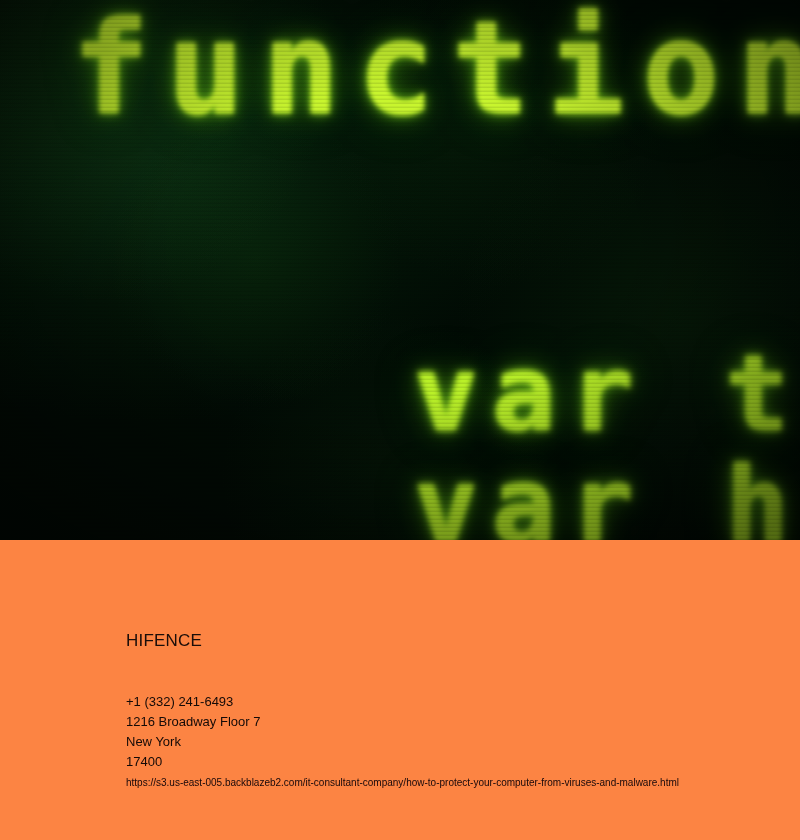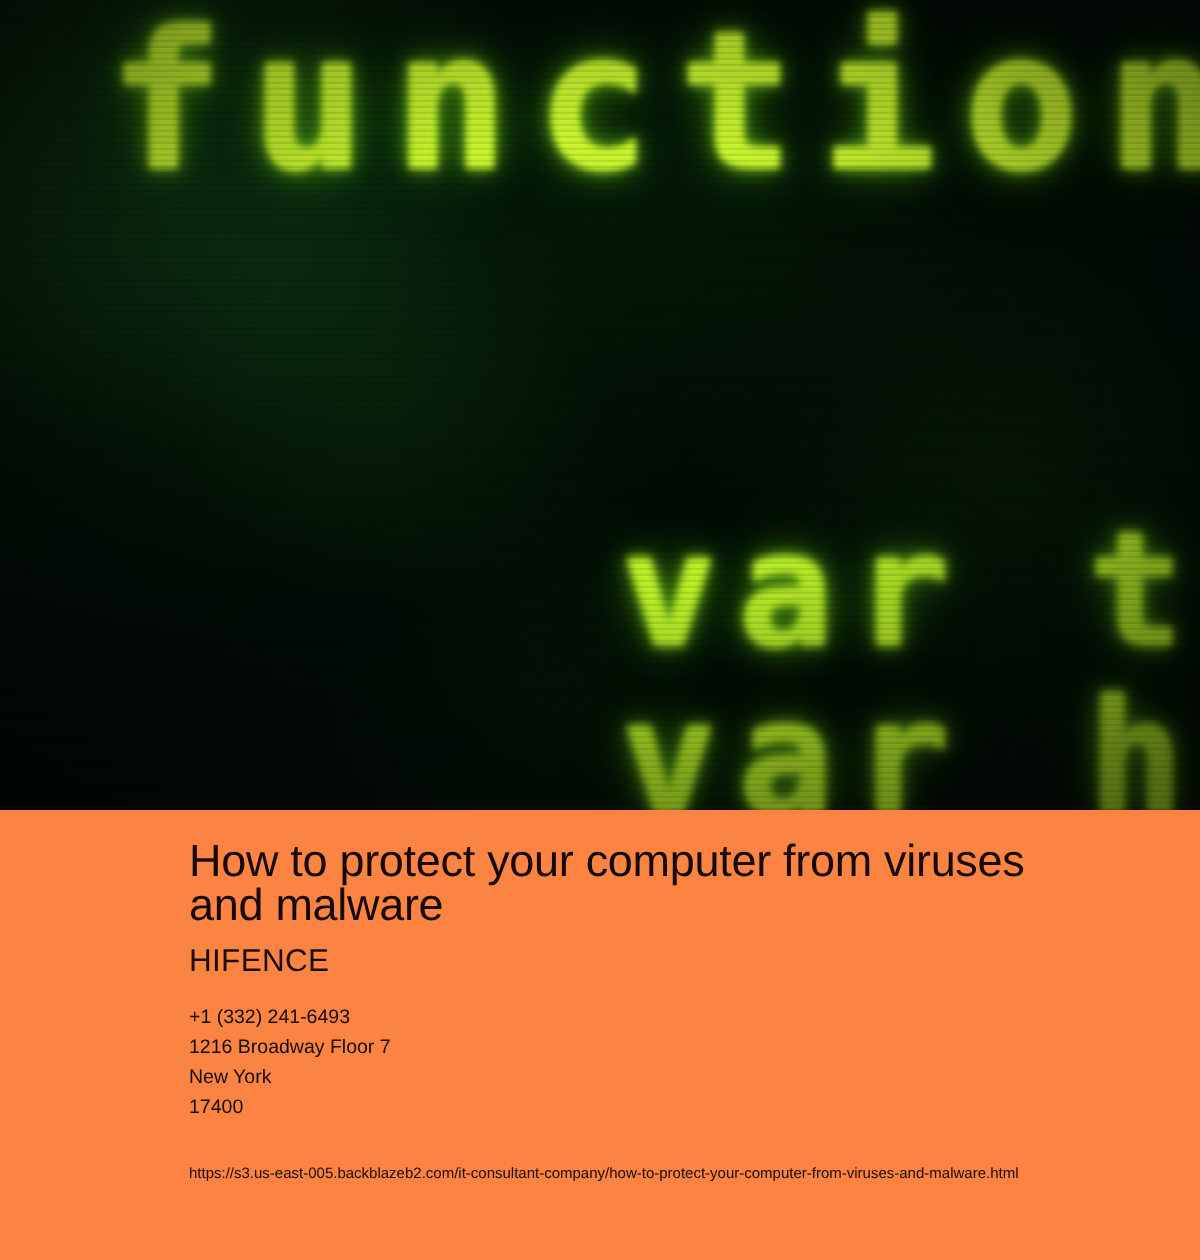--- a/index.html
+++ b/index.html
@@ -122,31 +122,31 @@
     font-weight: 400;
     color: #150a08;
     letter-spacing: -0.2px;
   }
 
   .brand {
     position: absolute;
     left: 126px;
     top: 91px;
     margin: 0;
-    font-size: 21px;
+    font-size: 17px;
     line-height: 20px;
     font-weight: 400;
     color: #1a0d09;
     letter-spacing: 0.2px;
   }
 
   .contact {
     position: absolute;
     left: 126px;
-    top: 128px;
+    top: 152px;
     margin: 0;
     padding: 0;
     list-style: none;
   }
   .contact li {
     font-size: 13px;
     line-height: 20px;
     color: #140a07;
   }
 
@@ -172,21 +172,20 @@
     <div class="code-line code-1">function</div>
     <div class="code-line code-2">var t</div>
     <div class="code-line code-3">var h</div>
 
     <div class="hero-scan"></div>
     <div class="hero-vignette"></div>
   </div>
 
   <div class="panel">
 
-    <h1 class="title">How to protect your computer from viruses and malware</h1>
 
     <div class="brand">HIFENCE</div>
 
     <ul class="contact">
       <li>+1 (332) 241-6493</li>
       <li>1216 Broadway Floor 7</li>
       <li>New York</li>
       <li>17400</li>
     </ul>
 

